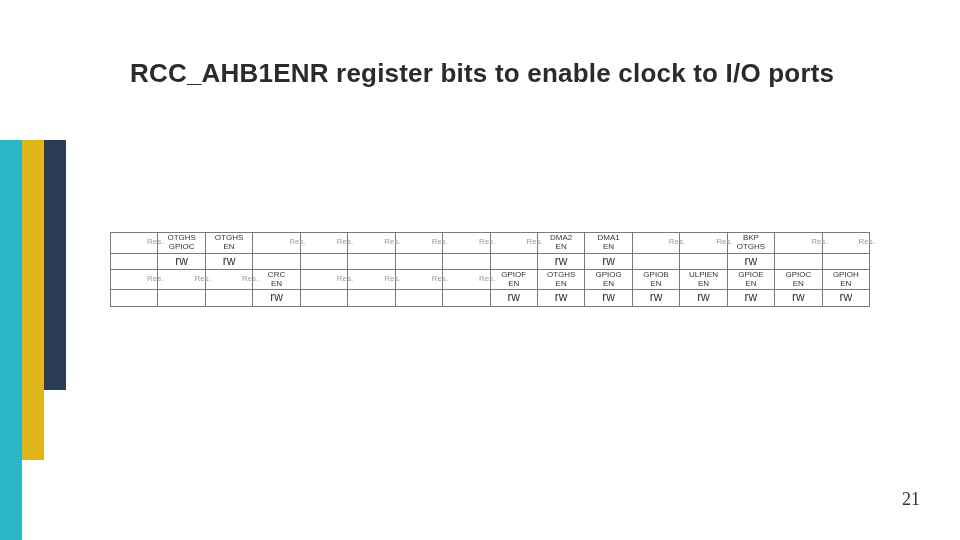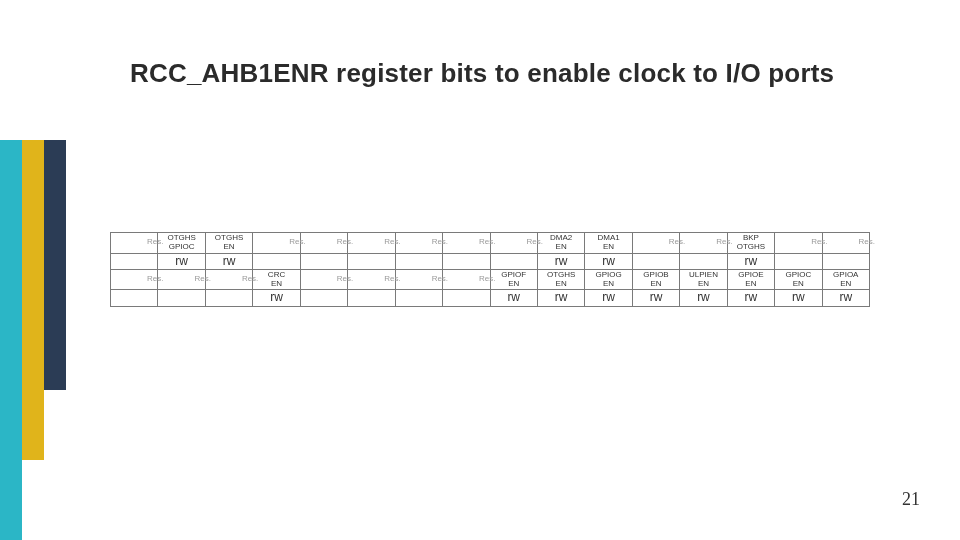--- a/index.html
+++ b/index.html
@@ -218,21 +218,21 @@
             </td>
             <td>
               <span class="l1">GPIOE</span>
               <span class="l2">EN</span>
             </td>
             <td>
               <span class="l1">GPIOC</span>
               <span class="l2">EN</span>
             </td>
             <td>
-              <span class="l1">GPIOA</span>
+              <span class="l1">GPIOH</span>
               <span class="l2">EN</span>
             </td>
           </tr>
       <tr class="rw" id="rw-low">
             <td class="empty"></td>
             <td class="empty"></td>
             <td class="empty"></td>
             <td>rw</td>
             <td class="empty"></td>
             <td class="empty"></td>

